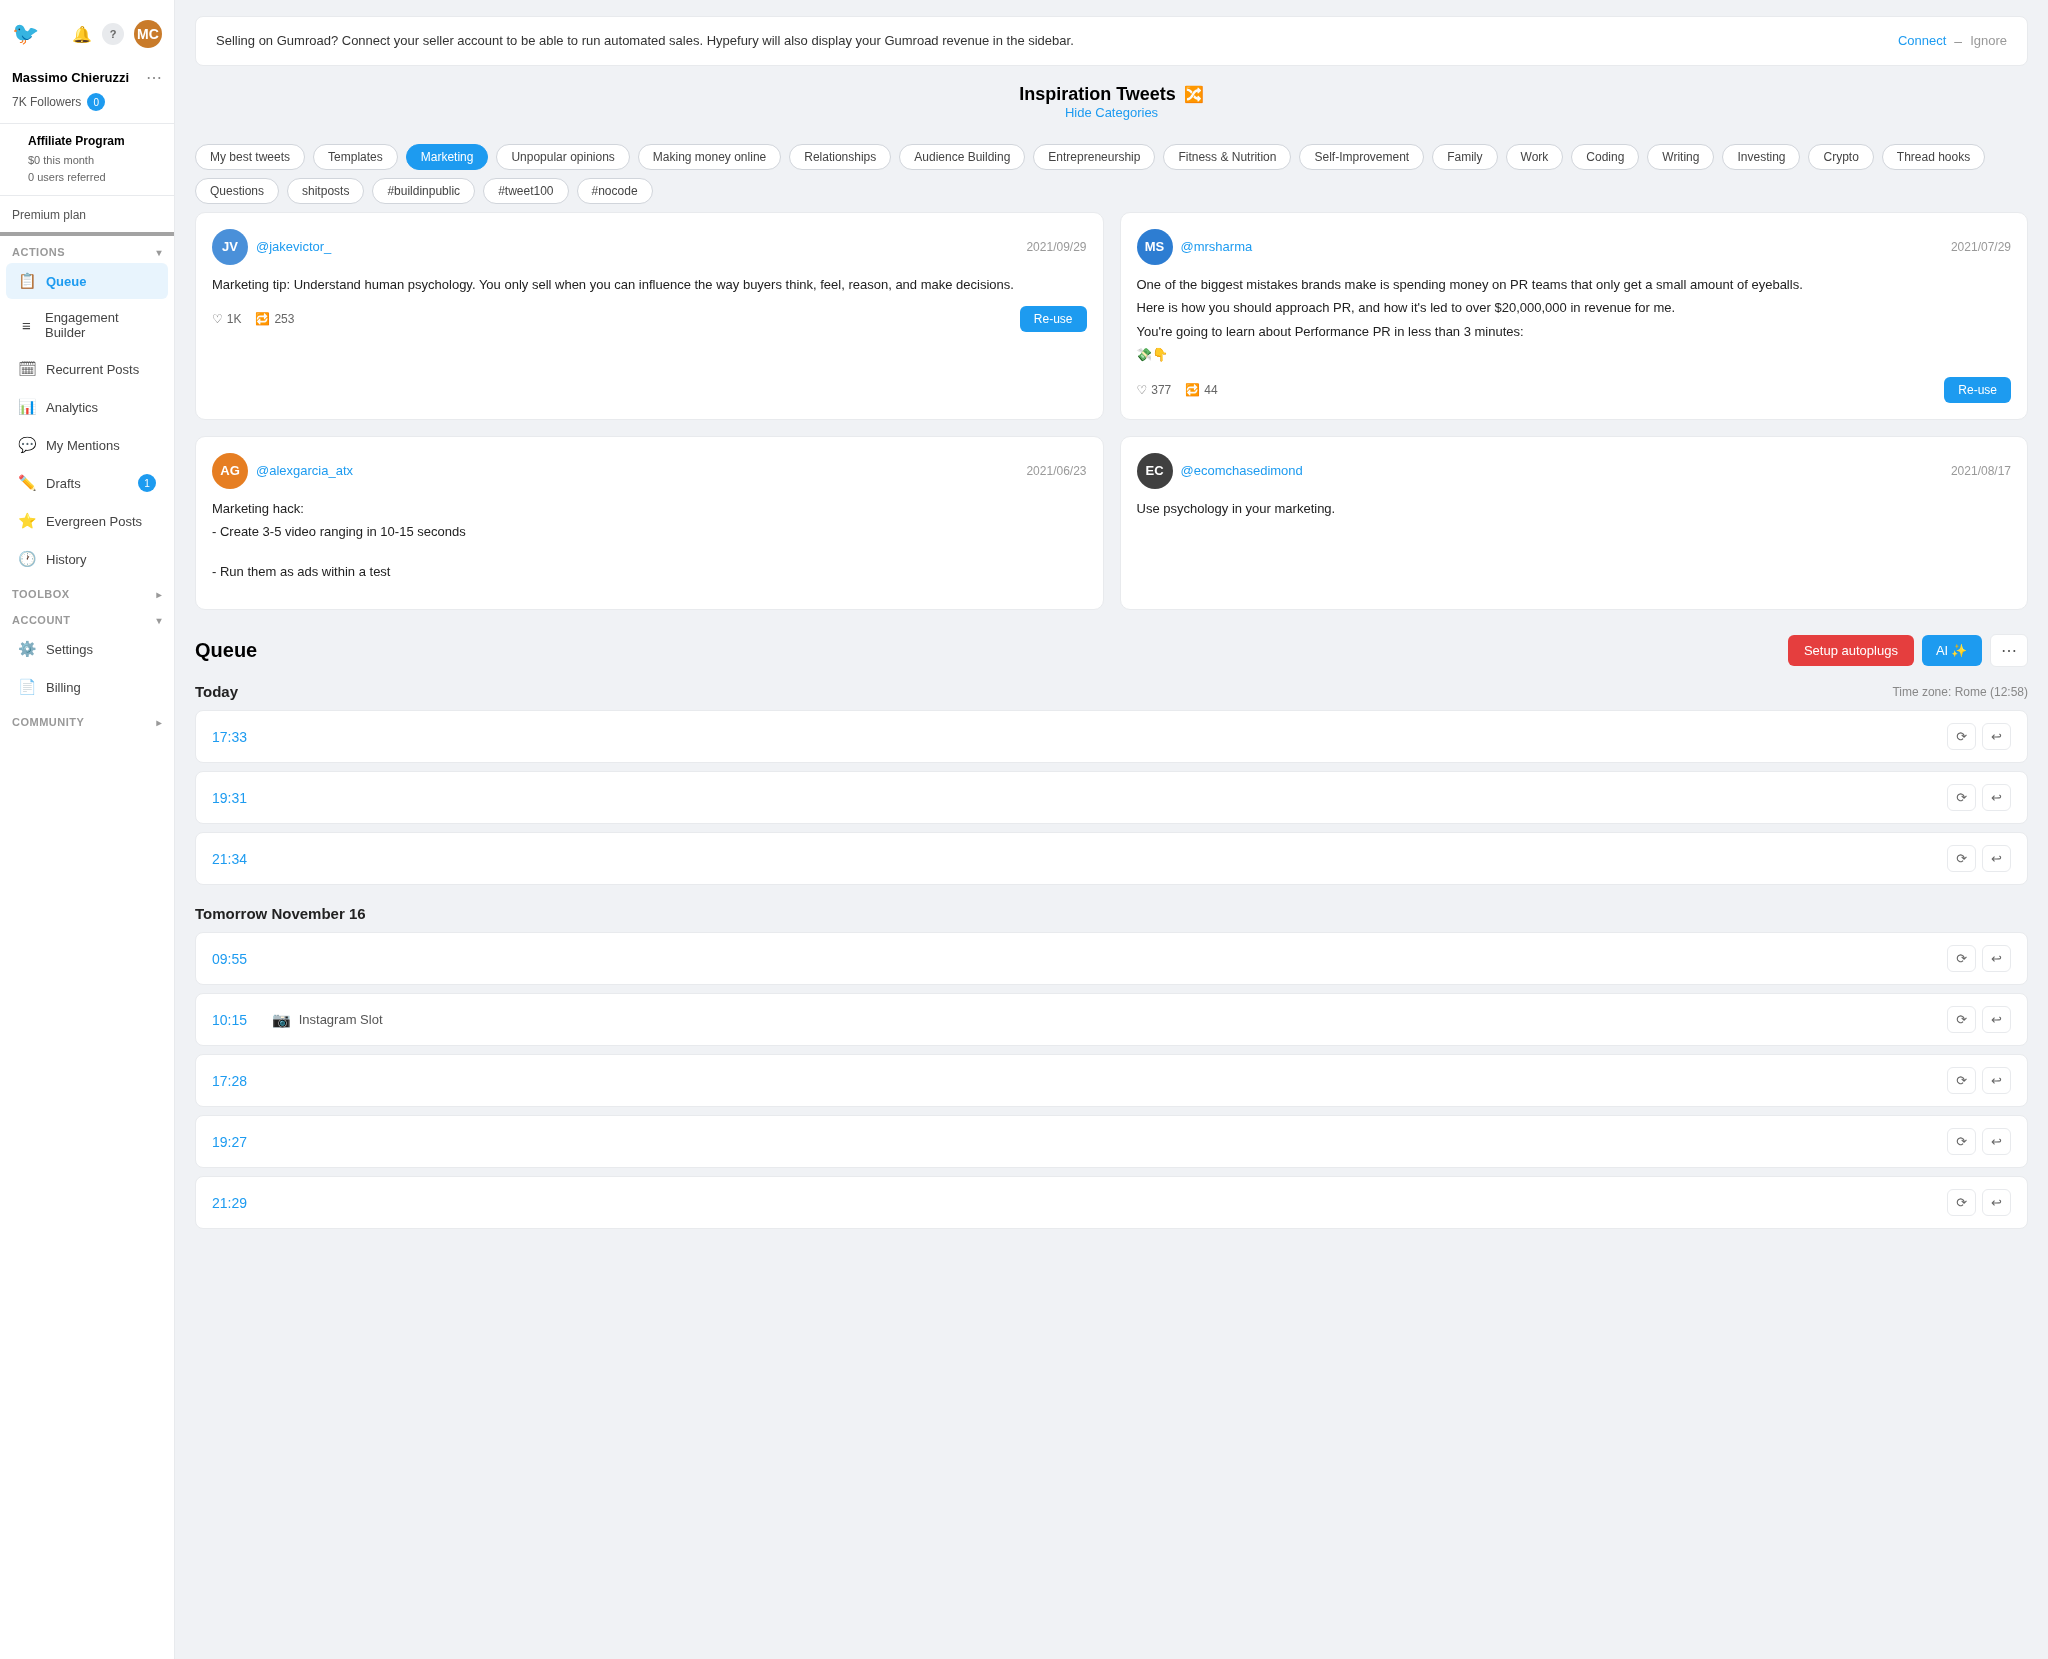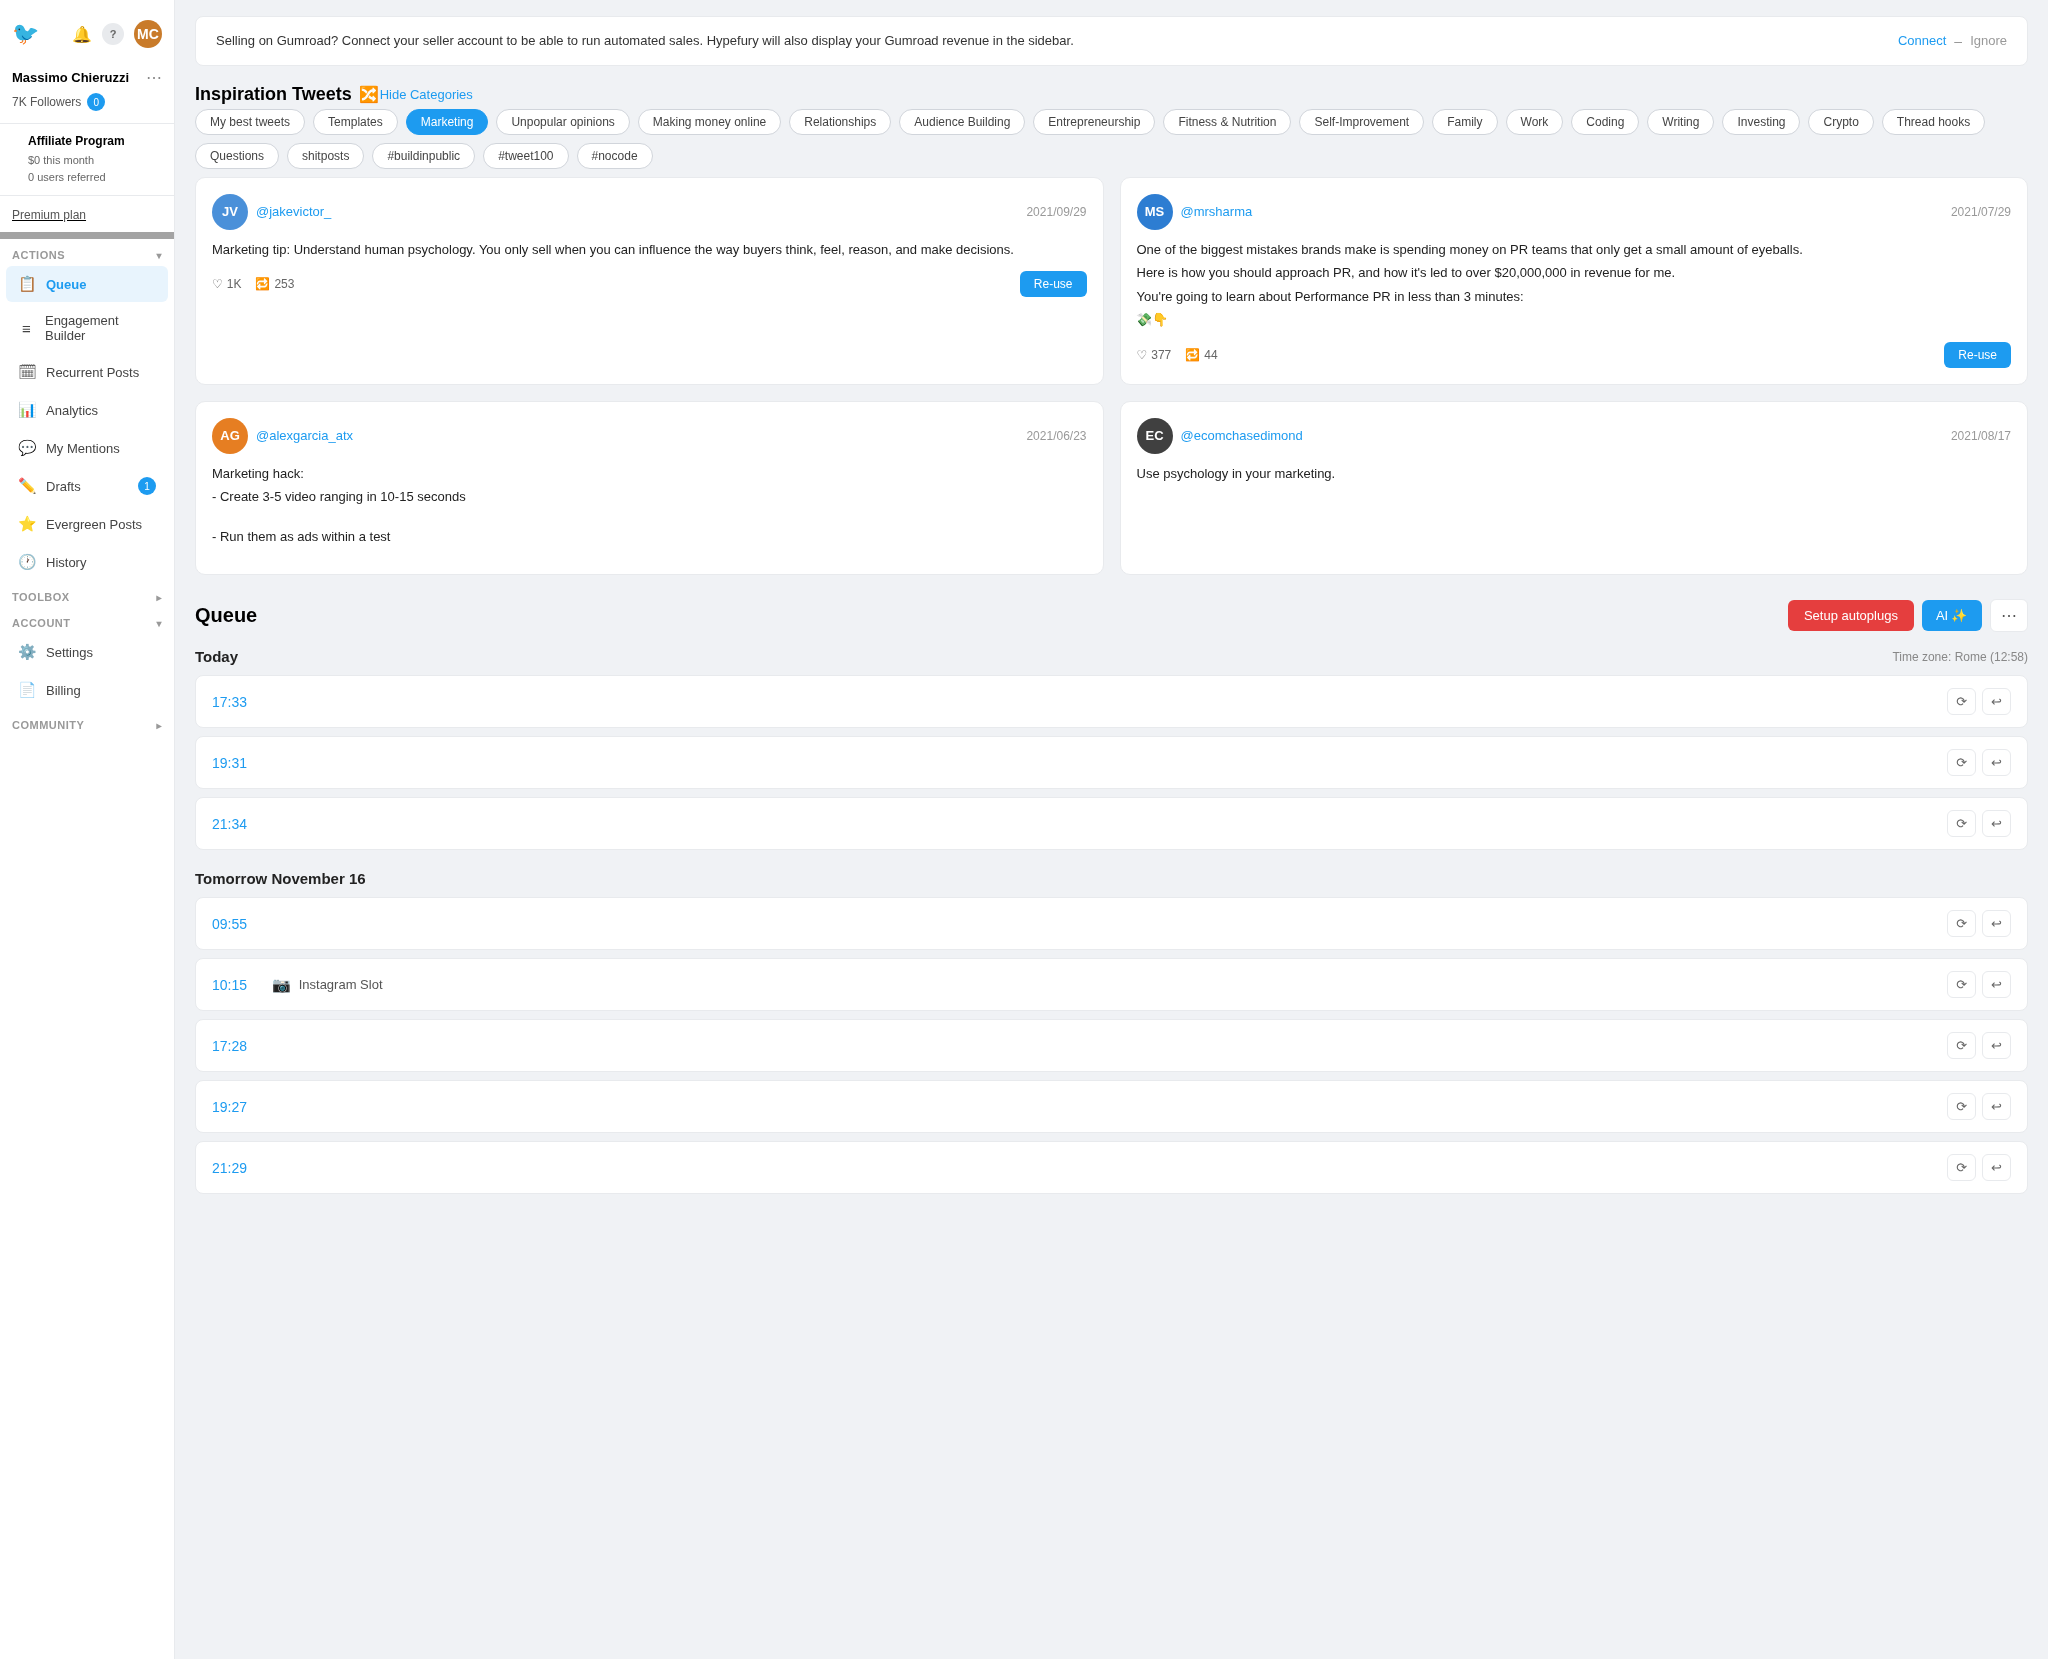--- a/index.html
+++ b/index.html
@@ -18,21 +18,21 @@
     .username { font-weight: 600; font-size: 13px; }
     .user-dots { color: #888; cursor: pointer; font-size: 16px; }
     .followers-row { display: flex; align-items: center; gap: 6px; }
     .followers-text { font-size: 12px; color: #555; }
     .badge { background: #1d9bf0; color: #fff; border-radius: 50%; width: 18px; height: 18px; display: flex; align-items: center; justify-content: center; font-size: 10px; }
 
     .affiliate-section { padding: 10px 28px; border-bottom: 1px solid #e8eaed; }
     .affiliate-title { font-weight: 600; font-size: 12px; margin-bottom: 4px; }
     .affiliate-sub { font-size: 11px; color: #666; line-height: 1.5; }
 
-    .premium-section { padding: 10px 12px; border-bottom: 7px solid #a3a3a3; text-decoration: underline; }
+    .premium-section { padding: 10px 12px; border-bottom: 4px solid #a3a3a3; }
     .premium-label { font-size: 12px; color: #555; }
 
     .section-header { padding: 10px 12px 4px; font-size: 11px; font-weight: 600; color: #999; letter-spacing: 0.5px; display: flex; align-items: center; justify-content: space-between; cursor: pointer; }
     .section-header .chevron { font-size: 10px; }
 
     .nav-item { display: flex; align-items: center; gap: 10px; padding: 9px 12px; cursor: pointer; color: #444; font-size: 13px; border-radius: 6px; margin: 1px 6px; position: relative; }
     .nav-item.active { background: #e8f4fd; color: #1d9bf0; font-weight: 600; }
     .nav-item .nav-icon { font-size: 15px; width: 18px; text-align: center; }
     .nav-badge { background: #1d9bf0; color: #fff; border-radius: 50%; width: 18px; height: 18px; display: flex; align-items: center; justify-content: center; font-size: 10px; margin-left: auto; }
 
@@ -40,21 +40,21 @@
     #main { flex: 1; overflow-y: auto; padding: 16px 20px; }
 
     
     .banner { background: #fff; border: 1px solid #e8eaed; border-radius: 8px; padding: 14px 20px; display: flex; align-items: center; justify-content: space-between; margin-bottom: 18px; }
     .banner-text { font-size: 13px; color: #333; line-height: 1.5; flex: 1; }
     .banner-actions { display: flex; align-items: center; gap: 8px; white-space: nowrap; margin-left: 16px; }
     .connect-link { color: #1d9bf0; font-size: 13px; cursor: pointer; font-weight: 500; }
     .ignore-link { color: #999; font-size: 13px; cursor: pointer; }
 
     
-    .inspiration-header { display: flex; align-items: center; margin-bottom: 4px; }
+    .inspiration-header { display: flex; align-items: center; justify-content: space-between; margin-bottom: 24px; flex-direction: column; }
     .inspiration-title { font-size: 18px; font-weight: 700; display: flex; align-items: center; gap: 8px; }
     .shuffle-icon { color: #1d9bf0; font-size: 16px; cursor: pointer; }
     .hide-cats { color: #1d9bf0; font-size: 13px; cursor: pointer; font-weight: 500; }
 
     .categories-row { display: flex; flex-wrap: wrap; gap: 8px; margin-bottom: 8px; }
     .cat-tag { border: 1px solid #d1d5db; border-radius: 20px; padding: 5px 14px; font-size: 12px; cursor: pointer; color: #444; background: #fff; white-space: nowrap; }
     .cat-tag.active { background: #1d9bf0; color: #fff; border-color: #1d9bf0; }
 
     
     .tweets-grid { display: grid; grid-template-columns: 1fr 1fr; gap: 16px; margin-bottom: 24px; }

